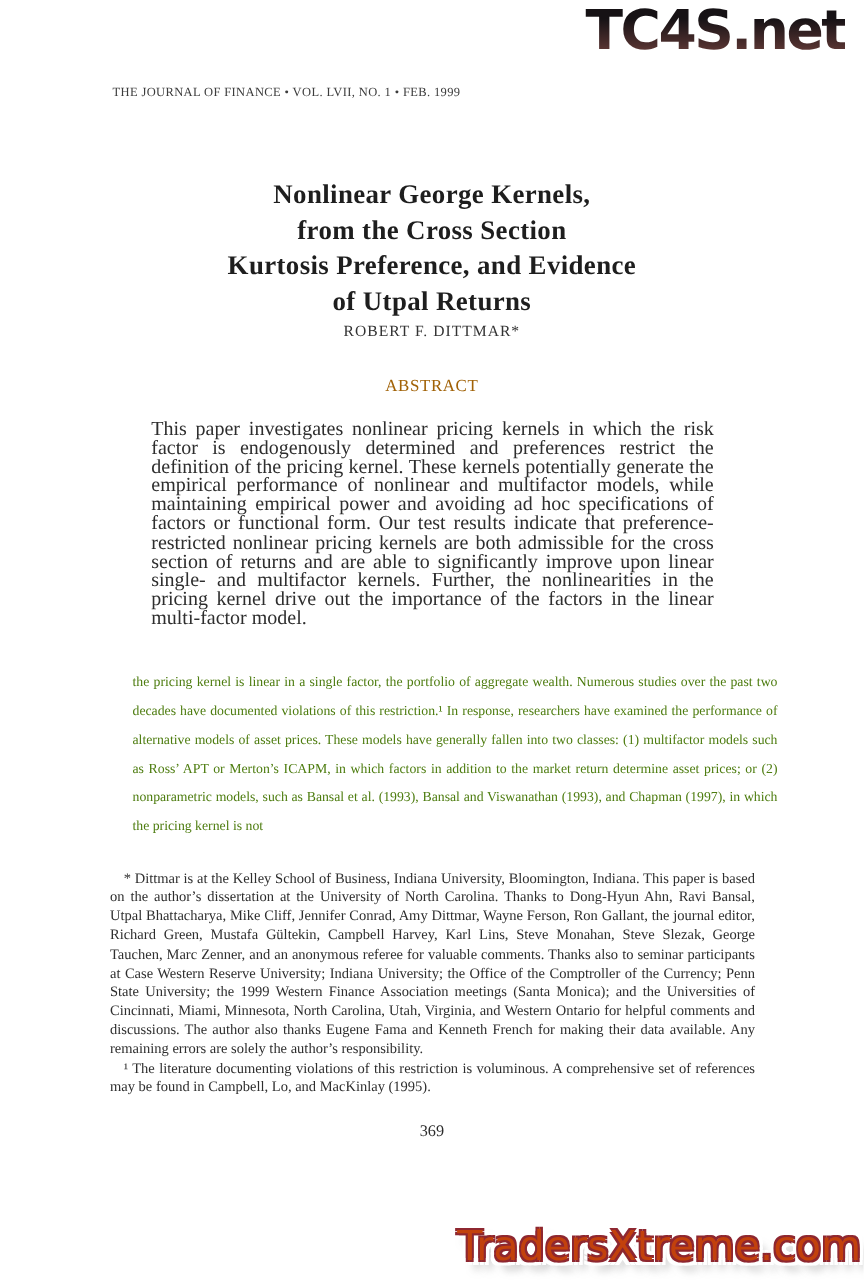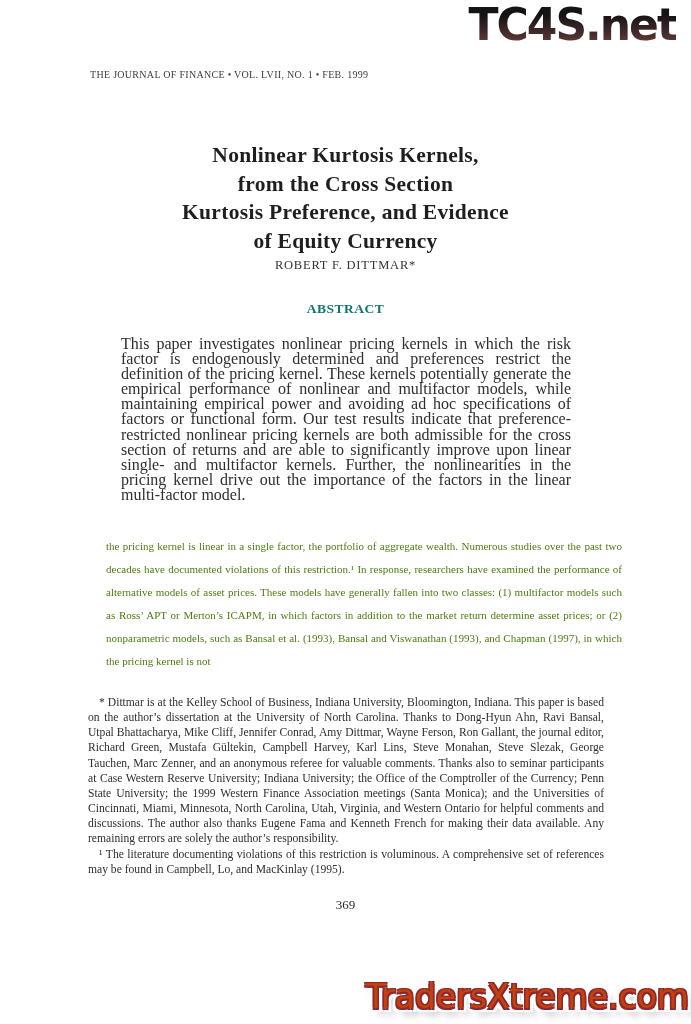--- a/index.html
+++ b/index.html
@@ -28,22 +28,22 @@
     color:#1e1e1e;letter-spacing:0.3px;
   }
   .title .tl{display:block;}
   .author{
     position:absolute;left:0;right:0;top:258px;
     text-align:center;font-size:12.5px;letter-spacing:0.8px;color:#333;
   }
   
   .abstract-heading{
     position:absolute;left:0;right:0;top:301px;
-    text-align:center;font-weight:bold;font-size:13.5px;letter-spacing:0.5px;
-    color:#0f766e;
+    text-align:center;font-weight:normal;font-size:13.5px;letter-spacing:0.5px;
+    color:#a16207;
   }
   .abstract{
     position:absolute;left:121px;top:336px;width:450px;margin:0;
     font-size:16px;line-height:15.1px;text-align:justify;color:#2e2e2e;
   }
   
   .intro-line{
     position:absolute;left:88px;top:494px;width:516px;height:23px;
   }
   .lead-cap{font-size:15px;color:#2b2b2b;}
@@ -93,24 +93,24 @@
 </head>
 <body>
 
 <div class="page">
 
   <div class="wm-top">TC4S.net</div>
 
   <div class="journal-line">THE JOURNAL OF FINANCE • VOL. LVII, NO. 1 • FEB. 1999</div>
 
   <h1 class="title">
-    <span class="tl">Nonlinear Kurtosis Kernels,</span>
+    <span class="tl">Nonlinear George Kernels,</span>
     <span class="tl">from the Cross Section</span>
     <span class="tl">Kurtosis Preference, and Evidence</span>
-    <span class="tl">of Equity Currency</span>
+    <span class="tl">of Utpal Returns</span>
   </h1>
 
   <div class="author">ROBERT F. DITTMAR*</div>
 
   <div class="abstract-heading">ABSTRACT</div>
 
   <p class="abstract">This paper investigates nonlinear pricing kernels in which the risk factor is endogenously determined and preferences restrict the definition of the pricing kernel. These kernels potentially generate the empirical performance of nonlinear and multifactor models, while maintaining empirical power and avoiding ad hoc specifications of factors or functional form. Our test results indicate that preference-restricted nonlinear pricing kernels are both admissible for the cross section of returns and are able to significantly improve upon linear single- and multifactor kernels. Further, the nonlinearities in the pricing kernel drive out the importance of the factors in the linear multi-factor model.</p>
 
 
   <p class="intro-body">the pricing kernel is linear in a single factor, the portfolio of aggregate wealth. Numerous studies over the past two decades have documented violations of this restriction.¹ In response, researchers have examined the performance of alternative models of asset prices. These models have generally fallen into two classes: (1) multifactor models such as Ross’ APT or Merton’s ICAPM, in which factors in addition to the market return determine asset prices; or (2) nonparametric models, such as Bansal et al. (1993), Bansal and Viswanathan (1993), and Chapman (1997), in which the pricing kernel is not</p>

